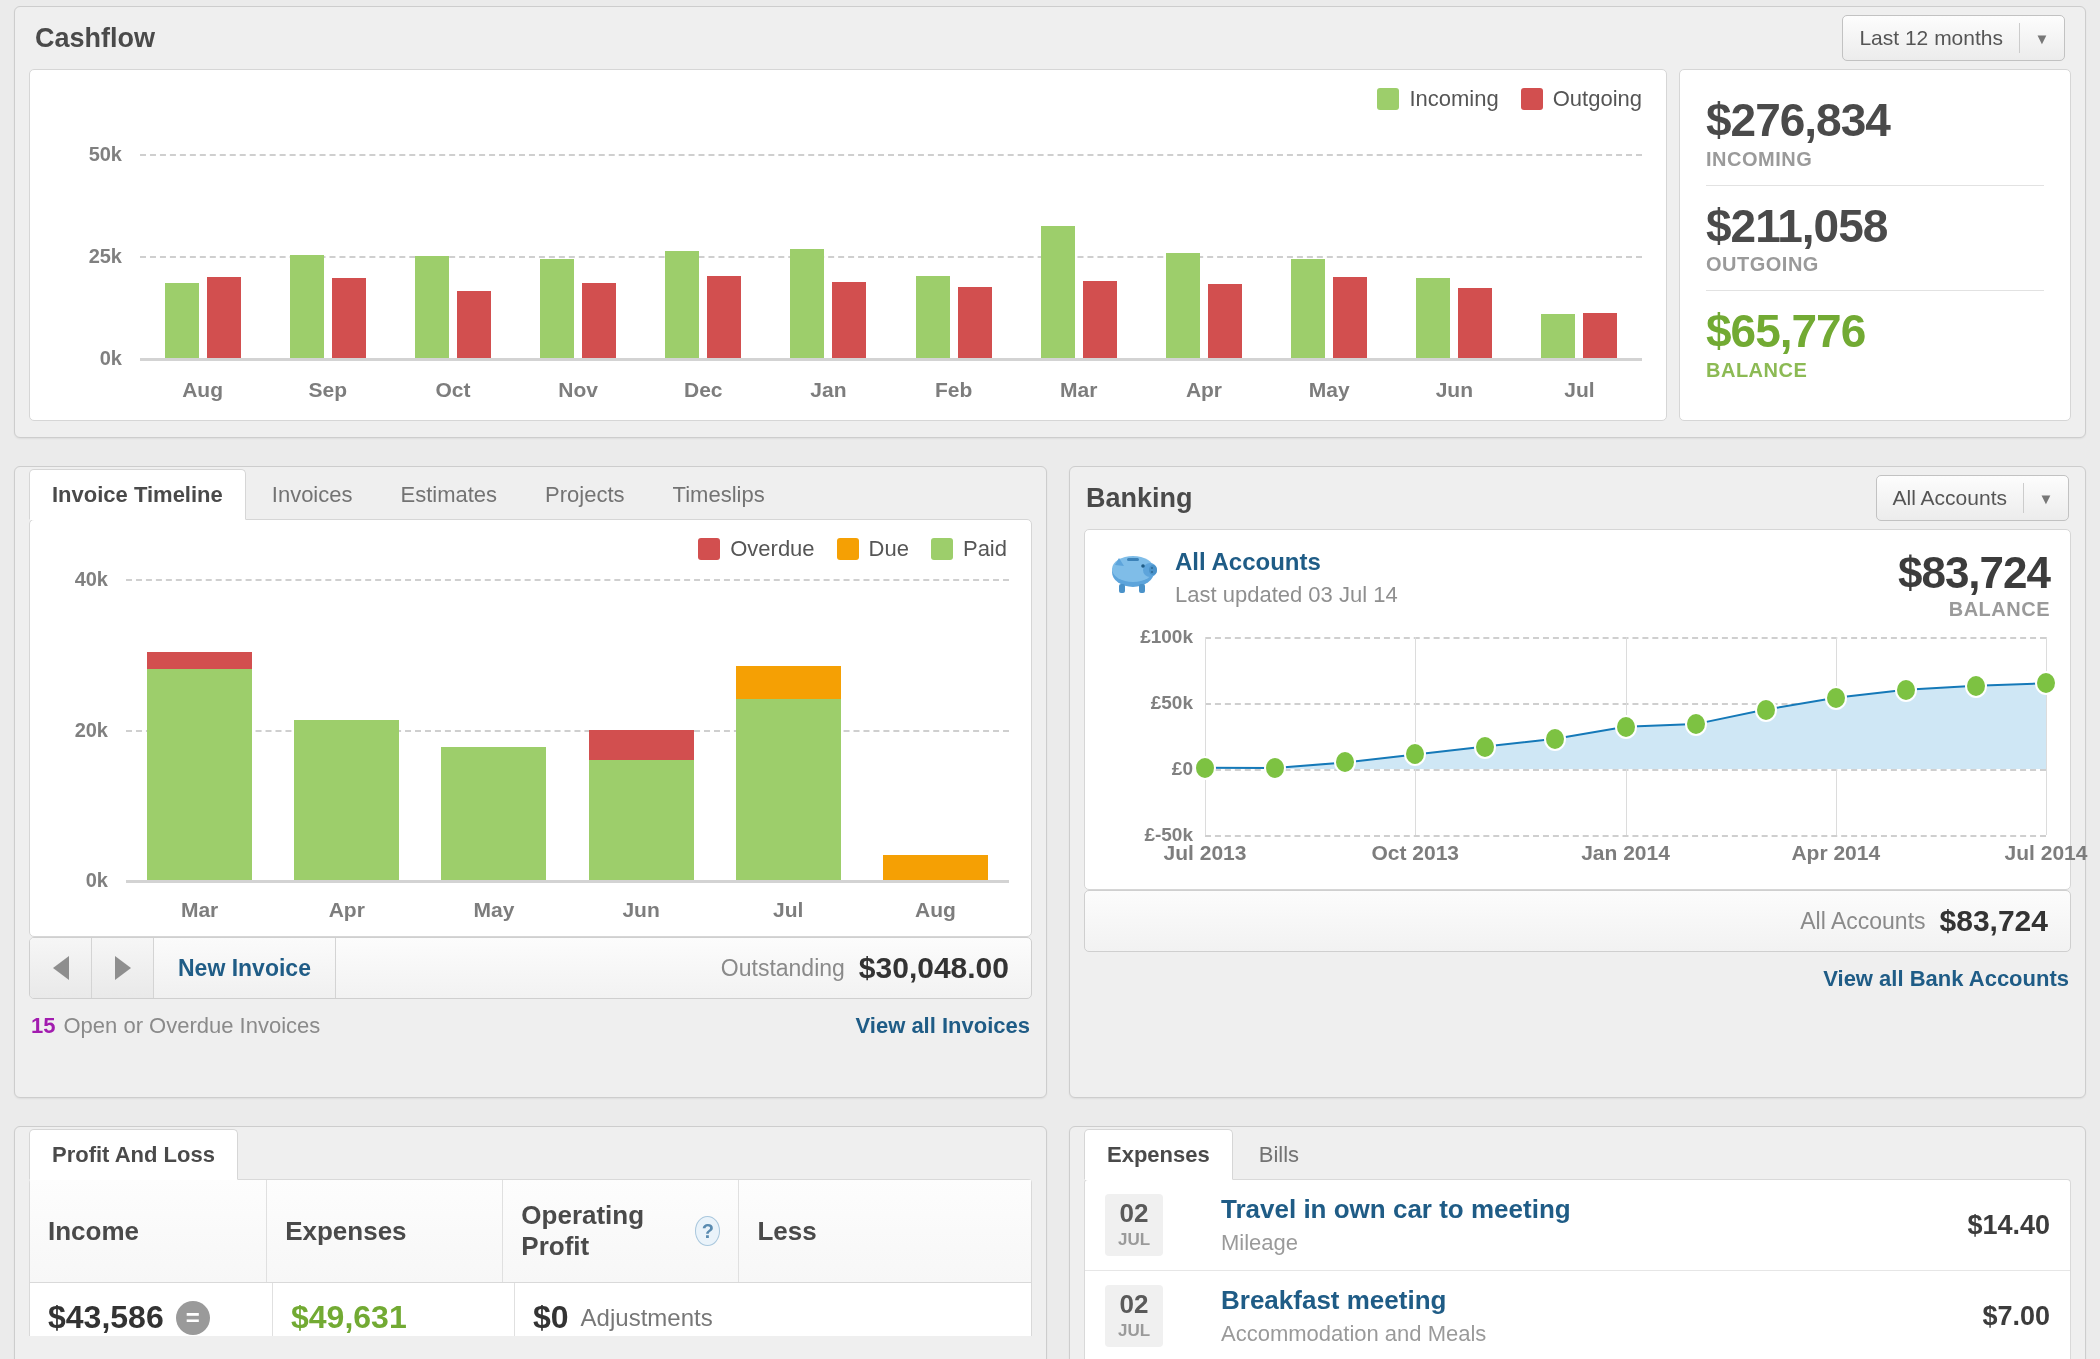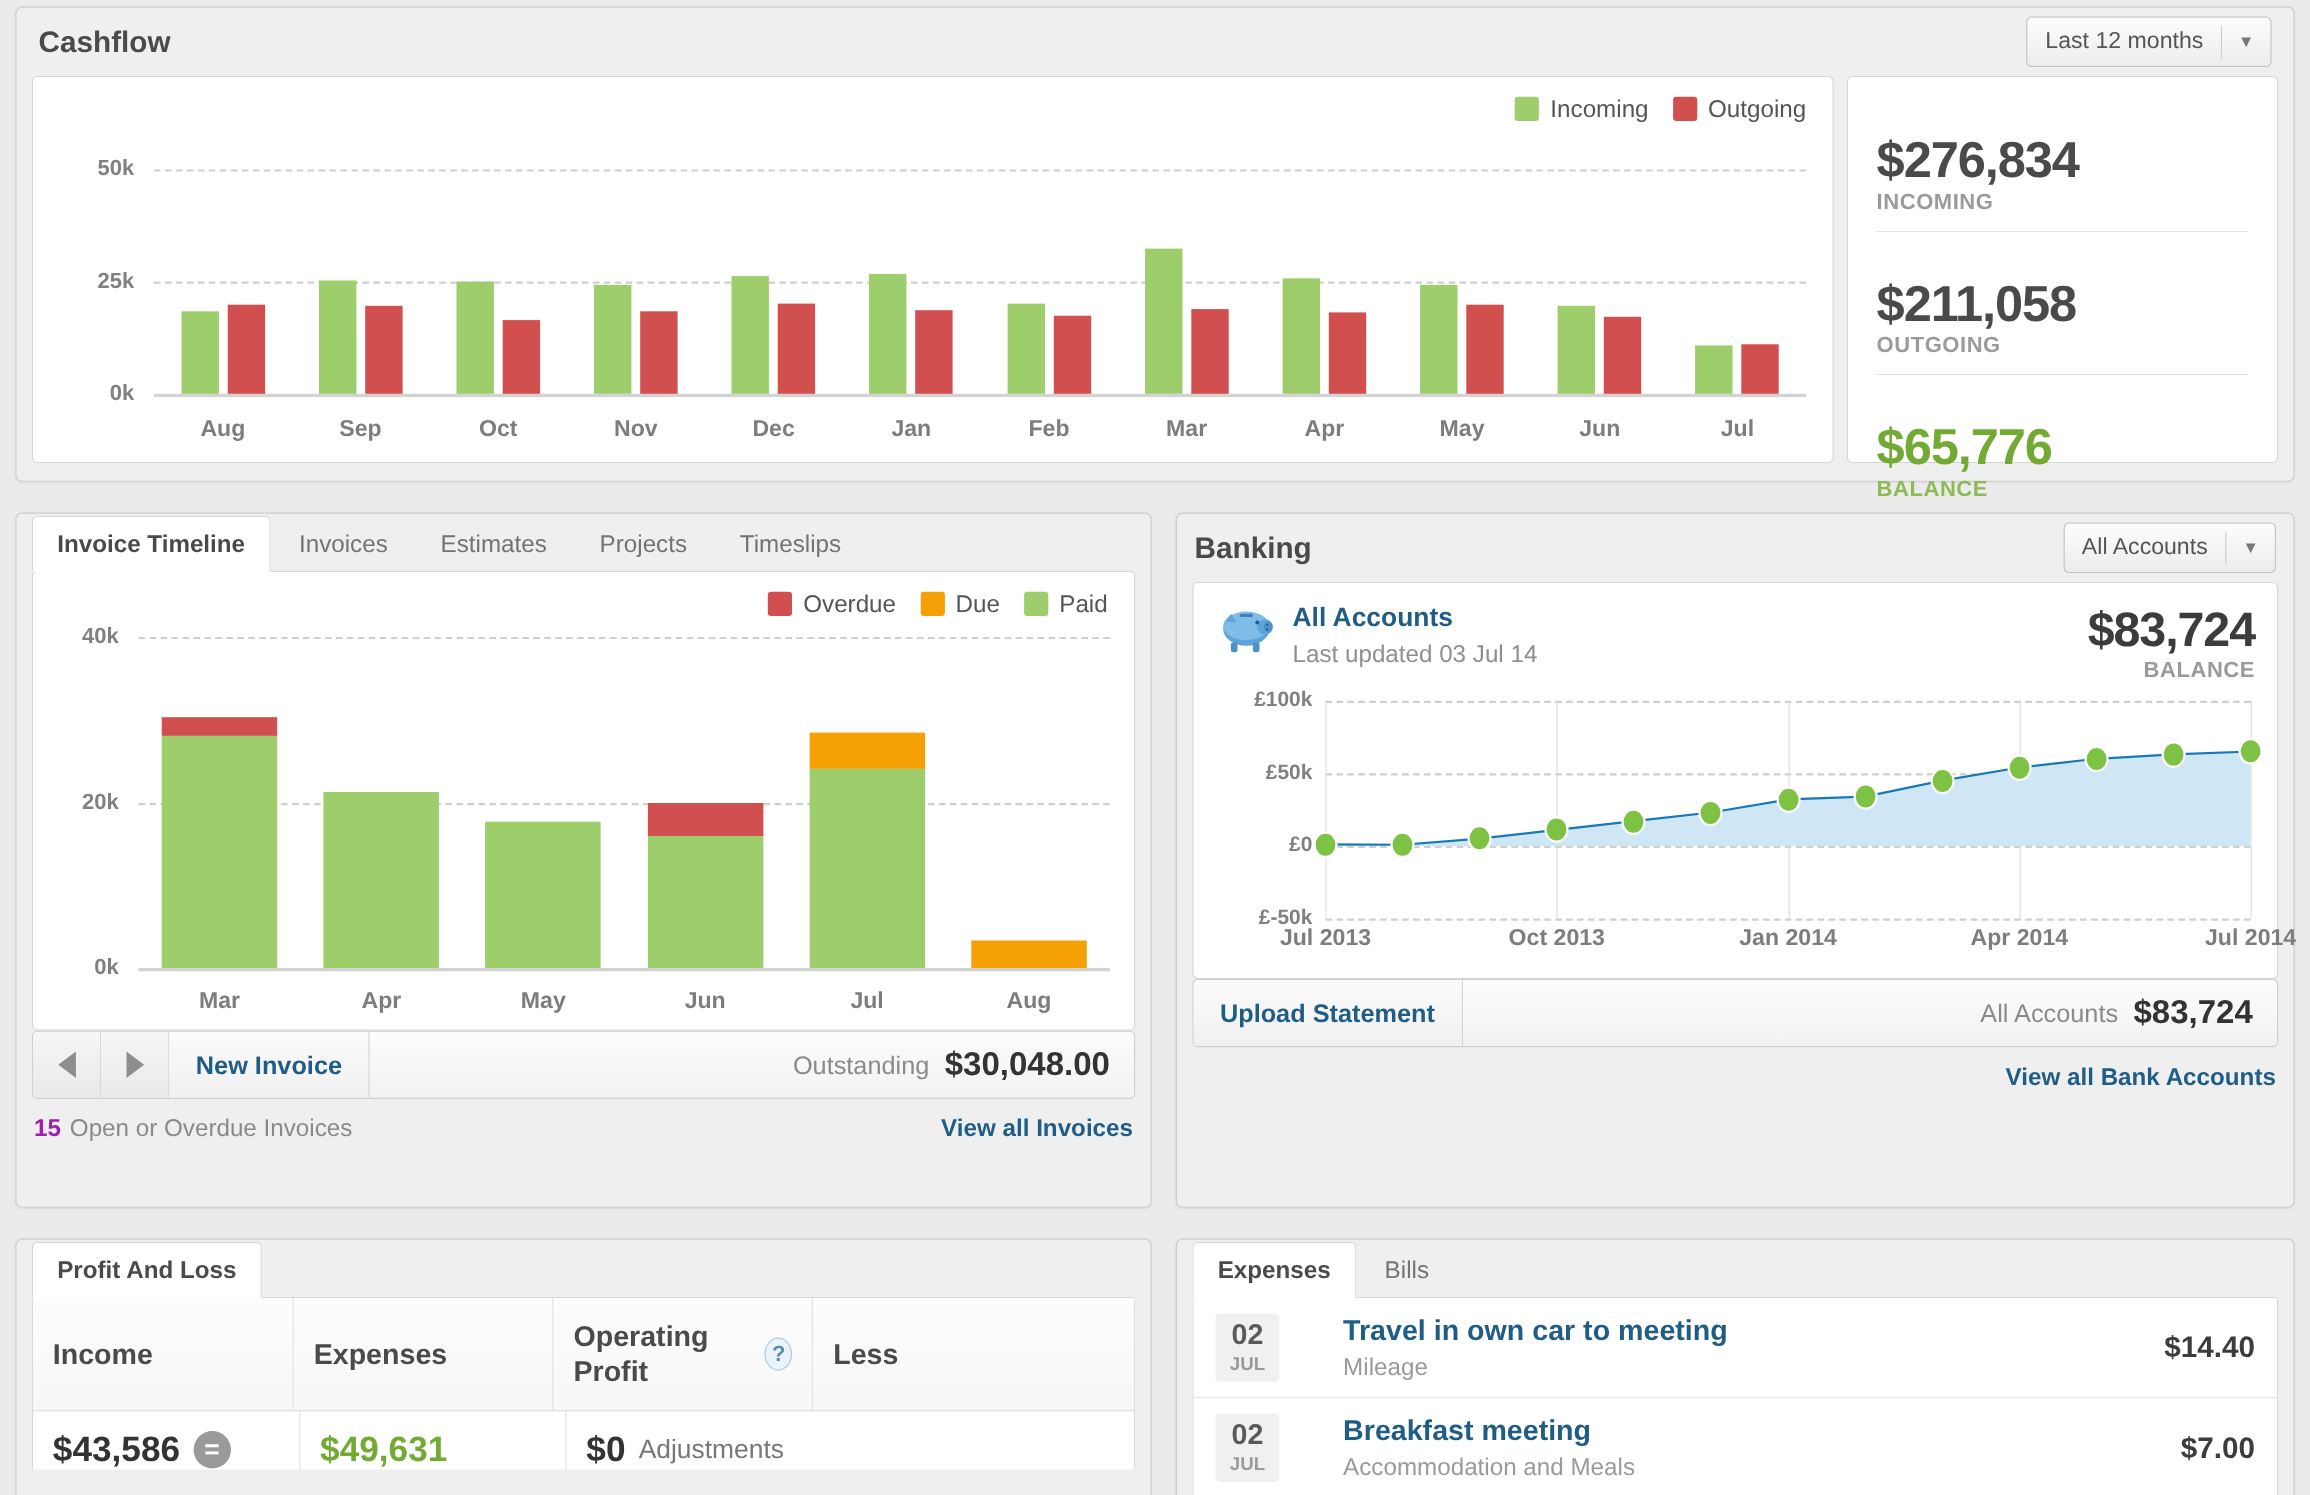--- a/index.html
+++ b/index.html
@@ -48,21 +48,21 @@
   .tick { position: absolute; right: 12px; transform: translateY(-50%); font-size: 20px; font-weight: bold; color: #808080; }
   .baseline { position: absolute; left: 110px; right: 24px; height: 3px; background: #d3d3d3; }
   .groups { position: absolute; left: 110px; right: 24px; top: 60px; bottom: 62px; display: flex; }
   .grp { flex: 1; display: flex; align-items: flex-end; justify-content: center; gap: 8px; }
   .bar { width: 34px; }
   .xlabels { position: absolute; left: 110px; right: 24px; bottom: 18px; display: flex; }
   .xl { flex: 1; text-align: center; font-size: 21px; font-weight: bold; color: #7d7d7d; }
 
   .stat { padding: 4px 0 14px; }
   .stat + .stat { border-top: 1px solid #e2e2e2; padding-top: 16px; }
-  .stat .v { font-size: 46px; font-weight: bold; color: #4a4a4a; letter-spacing: -1px; line-height: 1.08; margin-top: 25px; }
+  .stat .v { font-size: 46px; font-weight: bold; color: #4a4a4a; letter-spacing: -1px; line-height: 1.08; }
   .stat .k { font-size: 20px; font-weight: bold; color: #9a9a9a; letter-spacing: .5px; margin-top: 2px; }
   .stat.bal .v { color: #72aa33; }
   .stat.bal .k { color: #8cba54; }
 
   
   .tabbar { display: flex; align-items: flex-end; height: 52px; padding-left: 14px; gap: 4px; }
   .tab { padding: 12px 22px 11px; font-size: 22px; color: #737373; cursor: pointer; border-radius: 5px 5px 0 0; }
   .tab.on { background: #fff; color: #4a4a4a; font-weight: bold; border: 1px solid #d6d6d6; border-bottom: 1px solid #fff; position: relative; z-index: 2; margin-bottom: -1px; }
 
   
@@ -430,21 +430,20 @@
       <div class="bk-x" id="bkX">
           <span style="left: 0%;">Jul 2013</span>
           <span style="left: 25%;">Oct 2013</span>
           <span style="left: 50%;">Jan 2014</span>
           <span style="left: 75%;">Apr 2014</span>
           <span style="left: 100%;">Jul 2014</span>
         </div>
     </div>
   </div>
   <div class="ftr">
-    <div class="fbtn">Upload Statement</div>
     <div class="fsp"></div>
     <div class="fright">
       <span class="t">All Accounts</span>
       <span class="a">$83,724</span>
     </div>
   </div>
   <div class="subftr">
     <span class="link">View all Bank Accounts</span>
   </div>
 </div>

